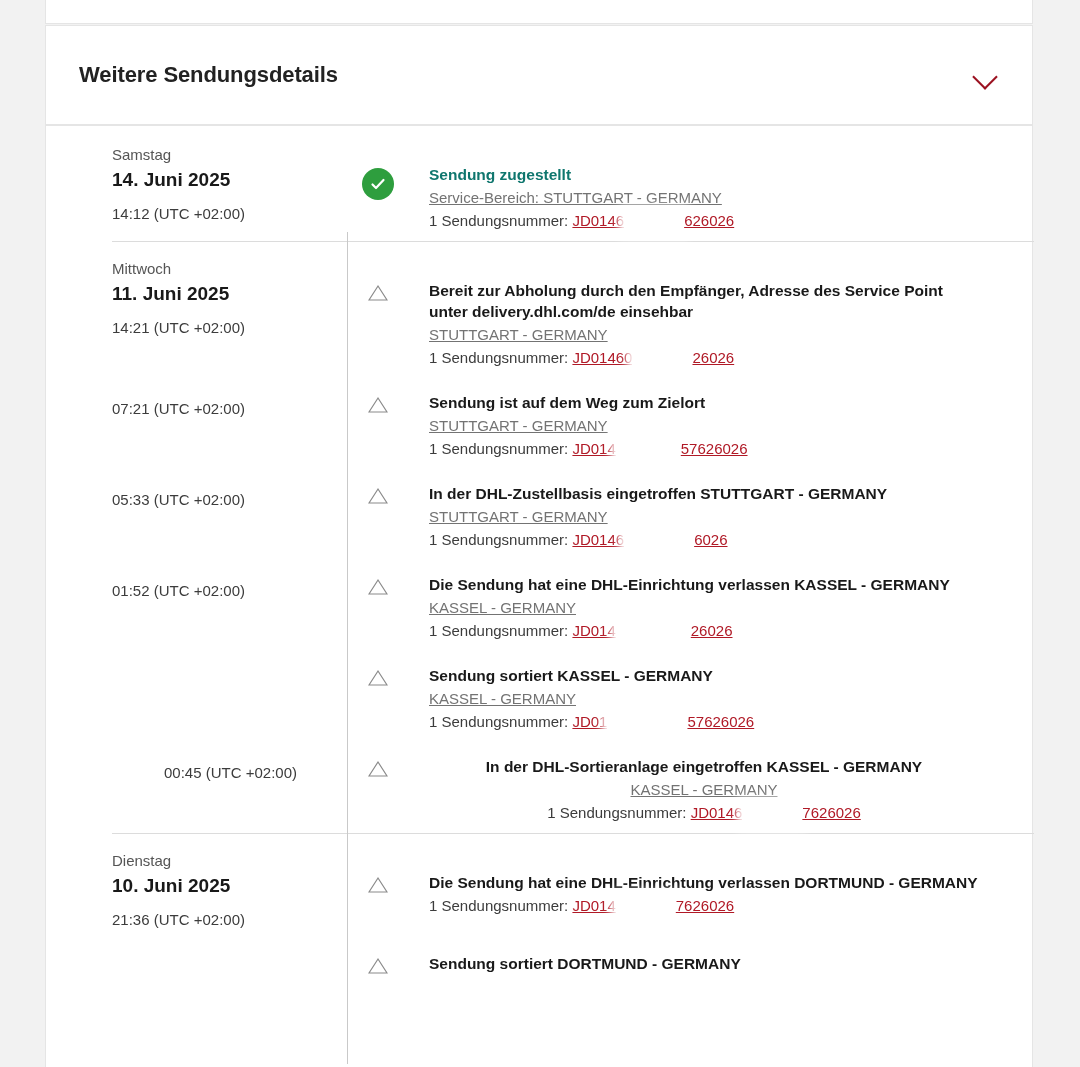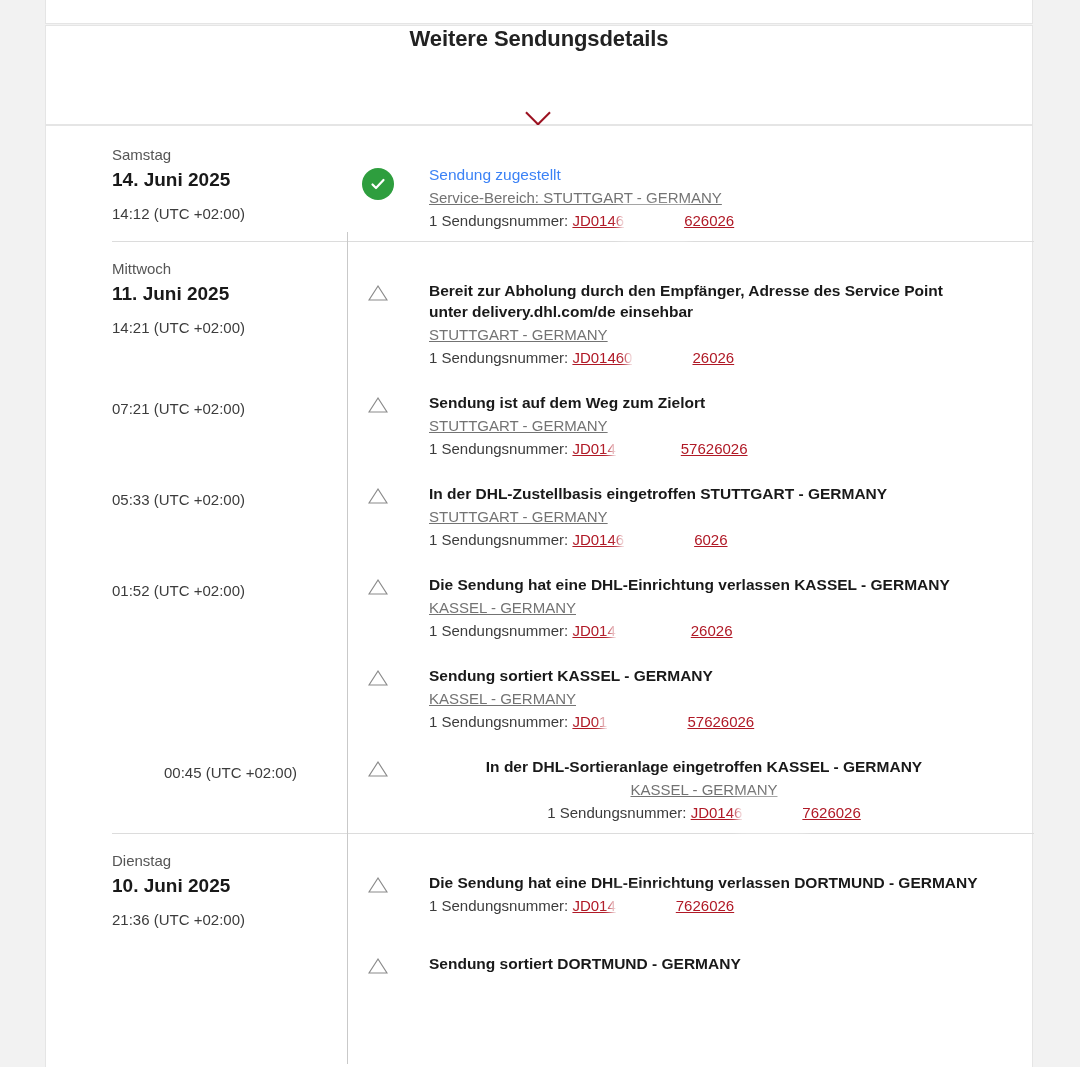--- a/index.html
+++ b/index.html
@@ -40,21 +40,20 @@
     top: 25px;
     height: 100px;
   }
   .acc-head {
     display: flex;
     align-items: center;
     justify-content: space-between;
     padding: 0 33px;
     height: 100%;
     box-sizing: border-box;
-    flex-direction: column;
   }
   .acc-title {
     font-size: 22px;
     font-weight: bold;
     color: #222222;
     letter-spacing: -0.1px;
   }
   .acc-title.red {
     color: #c8102e;
   }
@@ -161,22 +160,22 @@
     flex: 1;
     padding-right: 20px;
   }
   .ev-title {
     font-size: 15.5px;
     font-weight: bold;
     color: #191919;
     line-height: 21px;
   }
   .ev-title.green {
-    color: #3b82f6;
-    font-weight: normal;
+    color: #0f766e;
+    font-weight: bold;
   }
   .ev-loc {
     font-size: 15px;
     color: #737373;
     line-height: 21px;
     margin-top: 2px;
     text-decoration: underline;
   }
   .ev-num {
     font-size: 15px;

